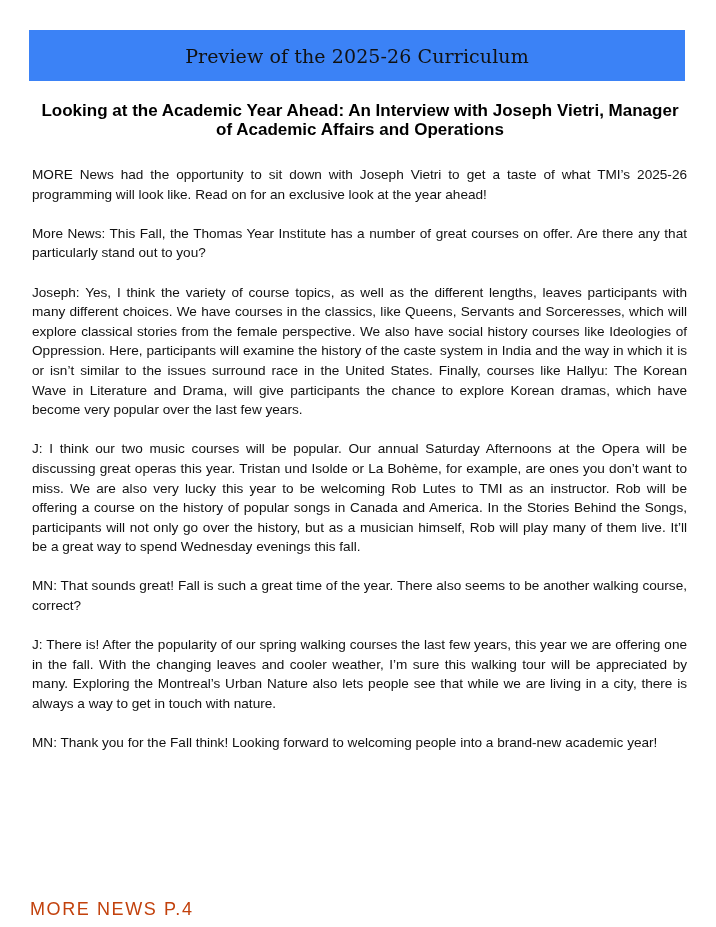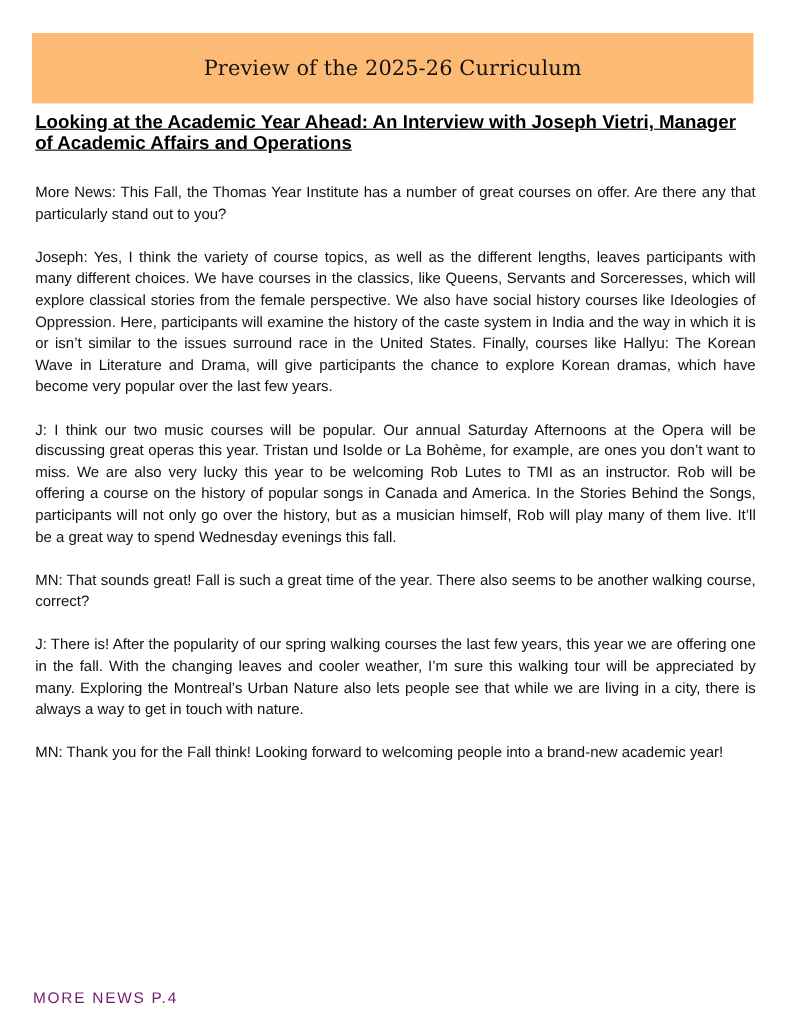--- a/index.html
+++ b/index.html
@@ -12,78 +12,79 @@
       height: 927px;
       position: relative;
       overflow: hidden;
       color: #111111;
     }
     .banner {
       position: absolute;
       left: 29px;
       top: 30px;
       width: 656px;
-      height: 64px;
-      background: #fdba74;
+      height: 51px;
+      background: #3b82f6;
       display: flex;
       align-items: center;
       justify-content: center;
     }
     .banner-title {
       font-family: "DejaVu Serif", "Liberation Serif", serif;
       font-size: 19px;
       color: #111111;
       letter-spacing: 0.1px;
     }
     .headline {
       position: absolute;
       left: 32px;
       top: 101px;
       width: 656px;
+      text-align: center;
       font-family: "Liberation Sans", sans-serif;
       font-weight: bold;
       font-size: 17px;
       line-height: 19px;
       color: #000000;
-      text-decoration: underline;
     }
     .article {
       position: absolute;
       left: 32px;
       top: 165px;
       width: 655px;
       font-family: "Liberation Sans", sans-serif;
       font-size: 13.6px;
       line-height: 19.6px;
       color: #111111;
     }
     .article p {
       margin: 0 0 19.6px 0;
       text-align: justify;
     }
     .footer {
       position: absolute;
       left: 30px;
       top: 899px;
       font-family: "Liberation Sans", sans-serif;
-      font-size: 14px;
+      font-size: 18px;
       letter-spacing: 1.6px;
-      color: #701a75;
+      color: #c2410c;
     }
   </style>
 </head>
 <body>
 
 <div class="banner">
   <div class="banner-title">Preview of the 2025-26 Curriculum</div>
 </div>
 
 <h1 class="headline" style="margin:0;">Looking at the Academic Year Ahead: An Interview with Joseph Vietri, Manager of Academic Affairs and Operations</h1>
 
 <div class="article">
+  <p>MORE News had the opportunity to sit down with Joseph Vietri to get a taste of what TMI’s 2025-26 programming will look like. Read on for an exclusive look at the year ahead!</p>
   <p>More News: This Fall, the Thomas Year Institute has a number of great courses on offer. Are there any that particularly stand out to you?</p>
   <p>Joseph: Yes, I think the variety of course topics, as well as the different lengths, leaves participants with many different choices. We have courses in the classics, like Queens, Servants and Sorceresses, which will explore classical stories from the female perspective. We also have social history courses like Ideologies of Oppression. Here, participants will examine the history of the caste system in India and the way in which it is or isn’t similar to the issues surround race in the United States. Finally, courses like Hallyu: The Korean Wave in Literature and Drama, will give participants the chance to explore Korean dramas, which have become very popular over the last few years.</p>
   <p>J: I think our two music courses will be popular. Our annual Saturday Afternoons at the Opera will be discussing great operas this year. Tristan und Isolde or La Bohème, for example, are ones you don’t want to miss. We are also very lucky this year to be welcoming Rob Lutes to TMI as an instructor. Rob will be offering a course on the history of popular songs in Canada and America. In the Stories Behind the Songs, participants will not only go over the history, but as a musician himself, Rob will play many of them live. It’ll be a great way to spend Wednesday evenings this fall.</p>
   <p>MN: That sounds great! Fall is such a great time of the year. There also seems to be another walking course, correct?</p>
   <p>J: There is! After the popularity of our spring walking courses the last few years, this year we are offering one in the fall. With the changing leaves and cooler weather, I’m sure this walking tour will be appreciated by many. Exploring the Montreal’s Urban Nature also lets people see that while we are living in a city, there is always a way to get in touch with nature.</p>
   <p>MN: Thank you for the Fall think! Looking forward to welcoming people into a brand-new academic year!</p>
 </div>
 
 <div class="footer">MORE NEWS P.4</div>
 

